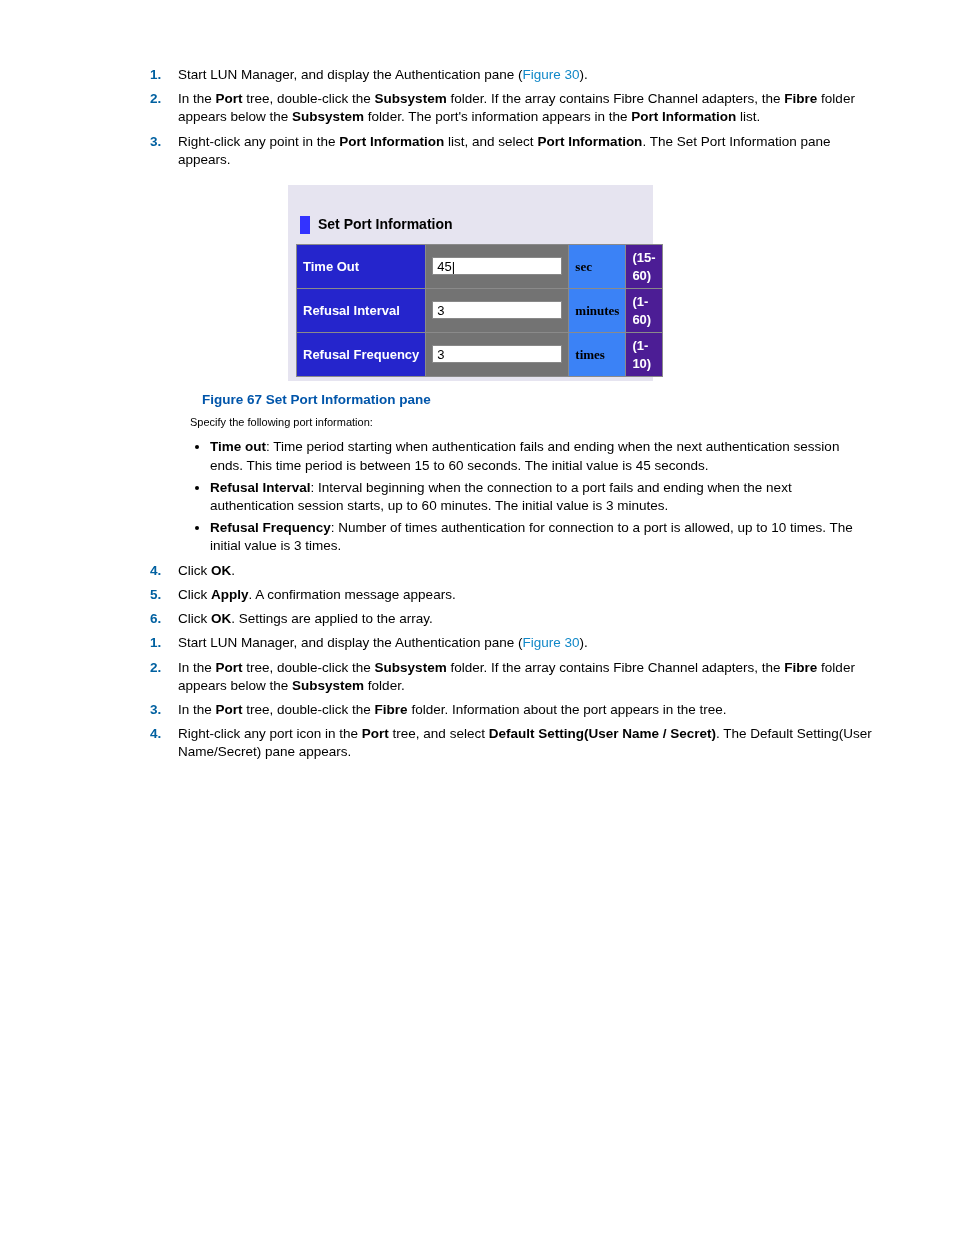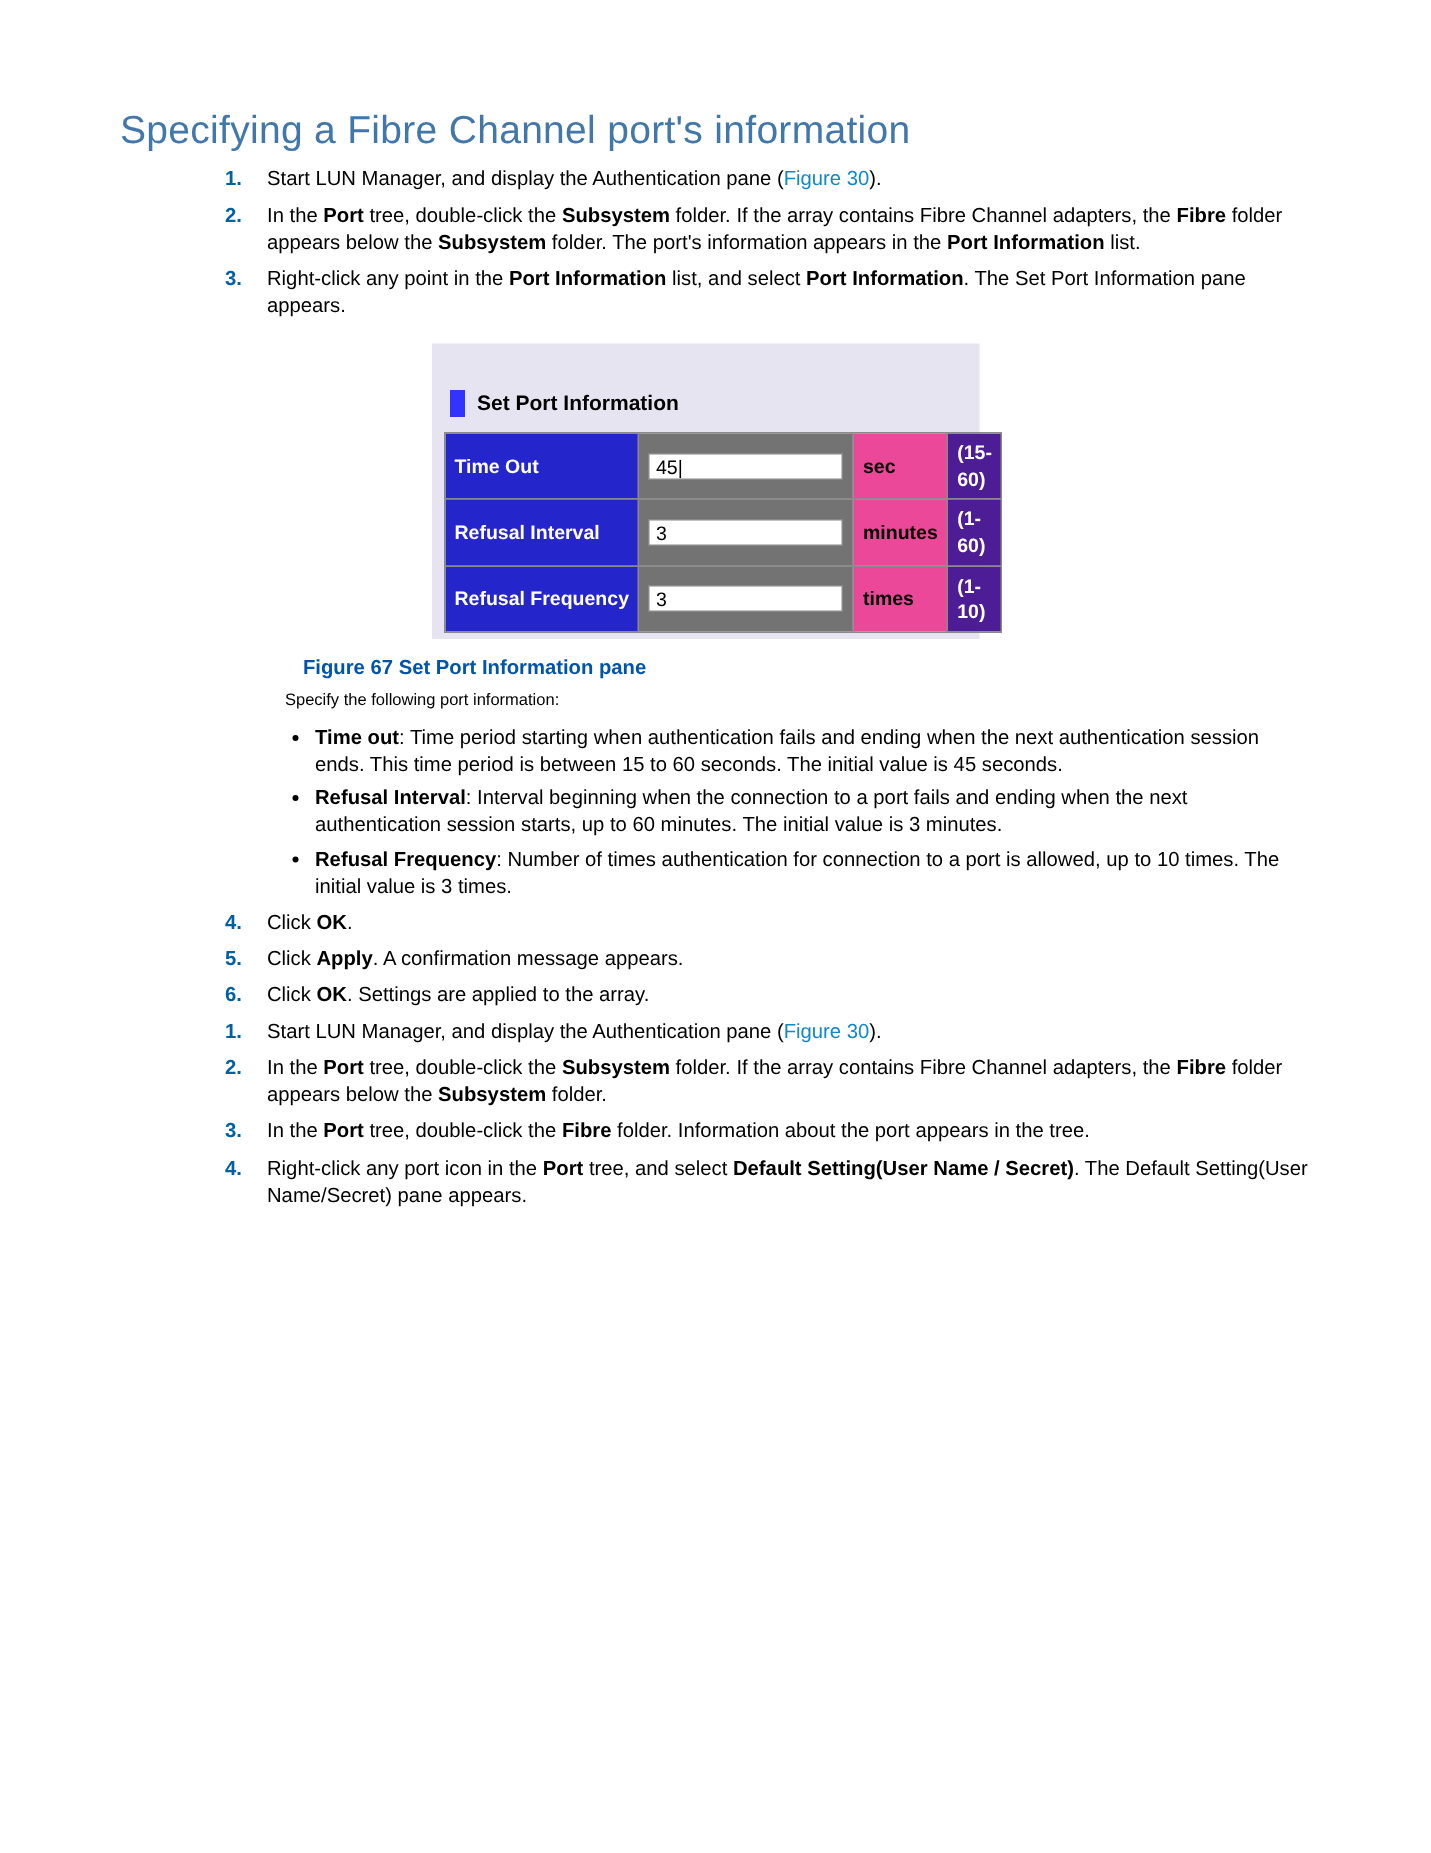--- a/index.html
+++ b/index.html
@@ -98,24 +98,25 @@
     color: #fff;
     font-weight: bold;
     width: 120px;
     white-space: nowrap;
   }
   td.input-cell {
     background: #737373;
     width: 140px;
   }
   td.unit-cell {
-    background: #ec4899;
+    background: #3b82f6;
     color: #000;
     font-weight: bold;
     width: 60px;
+    font-family: Liberation Serif, serif;
   }
   td.range-cell {
     background: #4c1d95;
     color: #fff;
     font-weight: bold;
     width: 70px;
   }
   .input-box {
     background: #fff;
     border: 1px solid #888;
@@ -175,21 +176,20 @@
   .footer .pnum {
     display: inline-block;
     margin-left: 28px;
   }
 </style>
 </head>
 <body>
 
 <div class="page">
 
-  <h1 class="section-title">Specifying a Fibre Channel port's information</h1>
 
 
   <ol class="steps">
     <li>
       <span>Start LUN Manager, and display the Authentication pane (</span><a class="fig-link">Figure 30</a><span>).</span>
     </li>
     <li>
       <span>In the </span><b>Port</b><span> tree, double-click the </span><b>Subsystem</b><span> folder. If the array contains Fibre Channel adapters, the </span><b>Fibre</b><span> folder appears below the </span><b>Subsystem</b><span> folder. The port's information appears in the </span><b>Port Information</b><span> list.</span>
     </li>
     <li>

